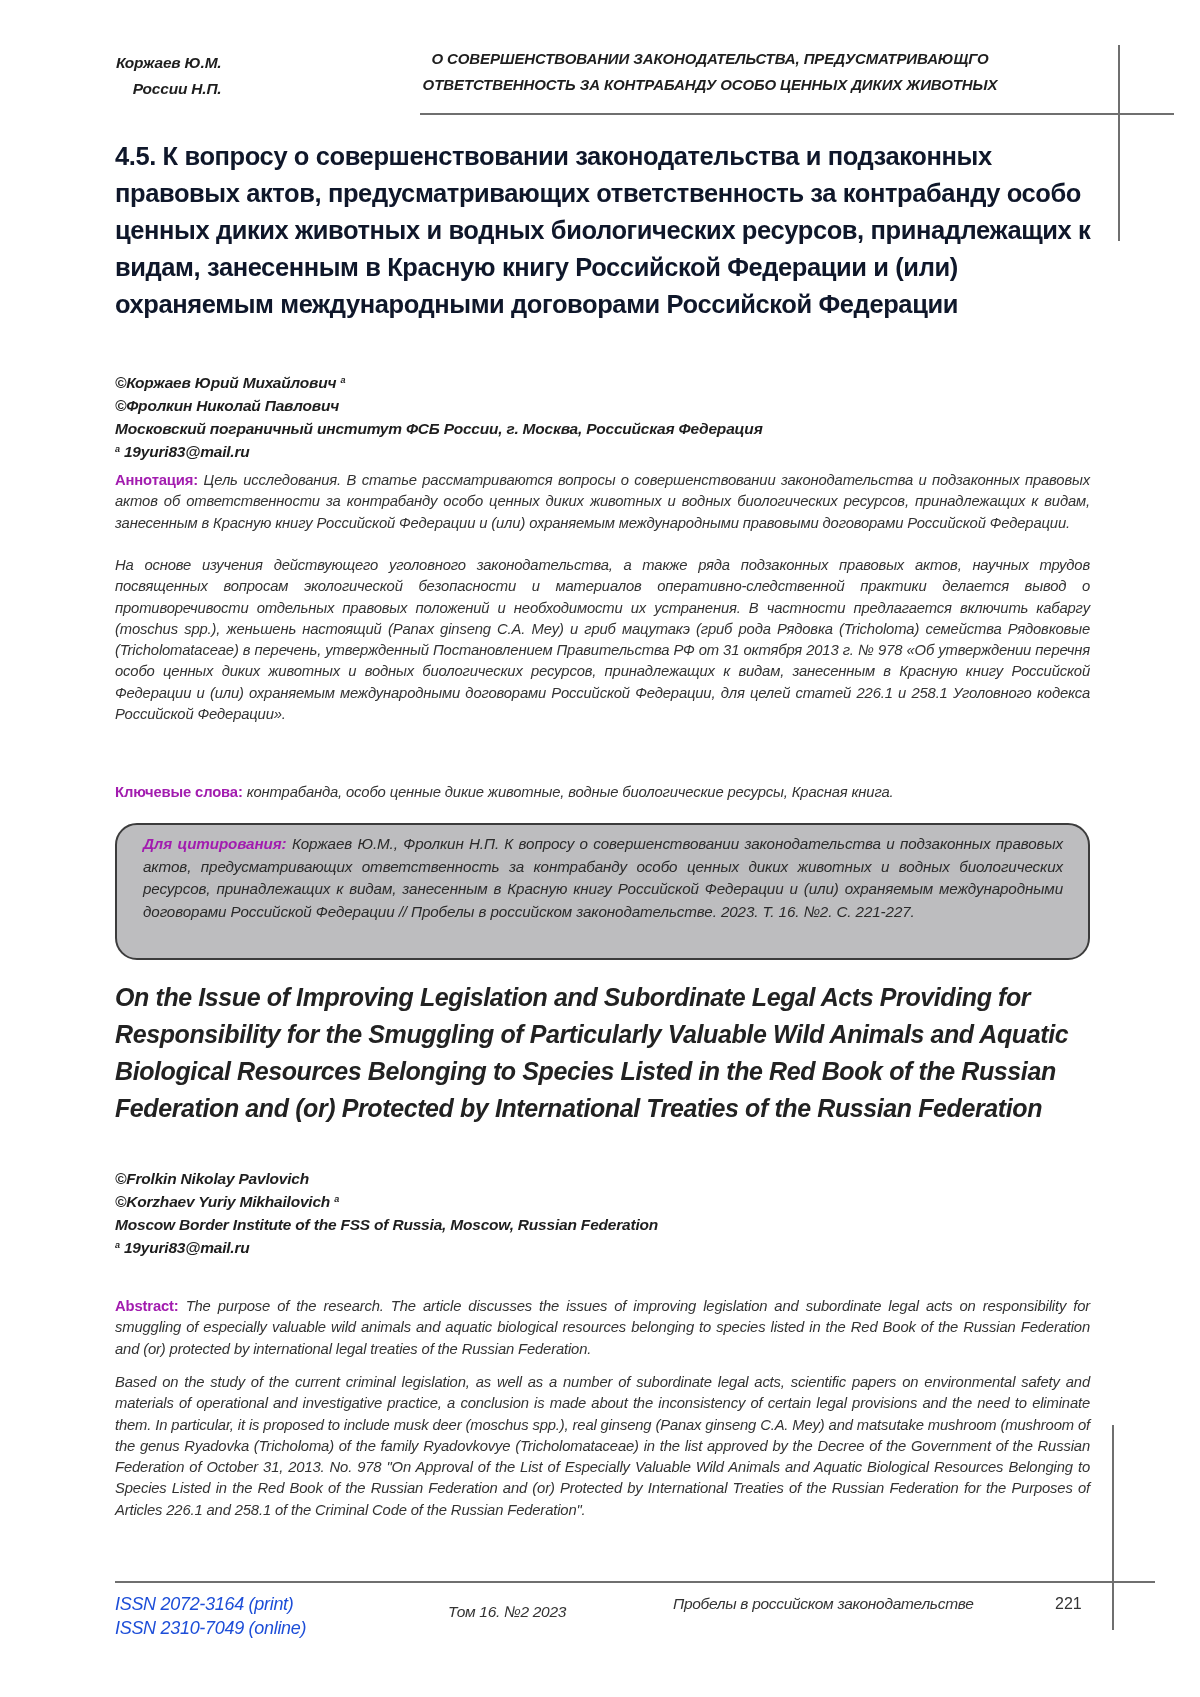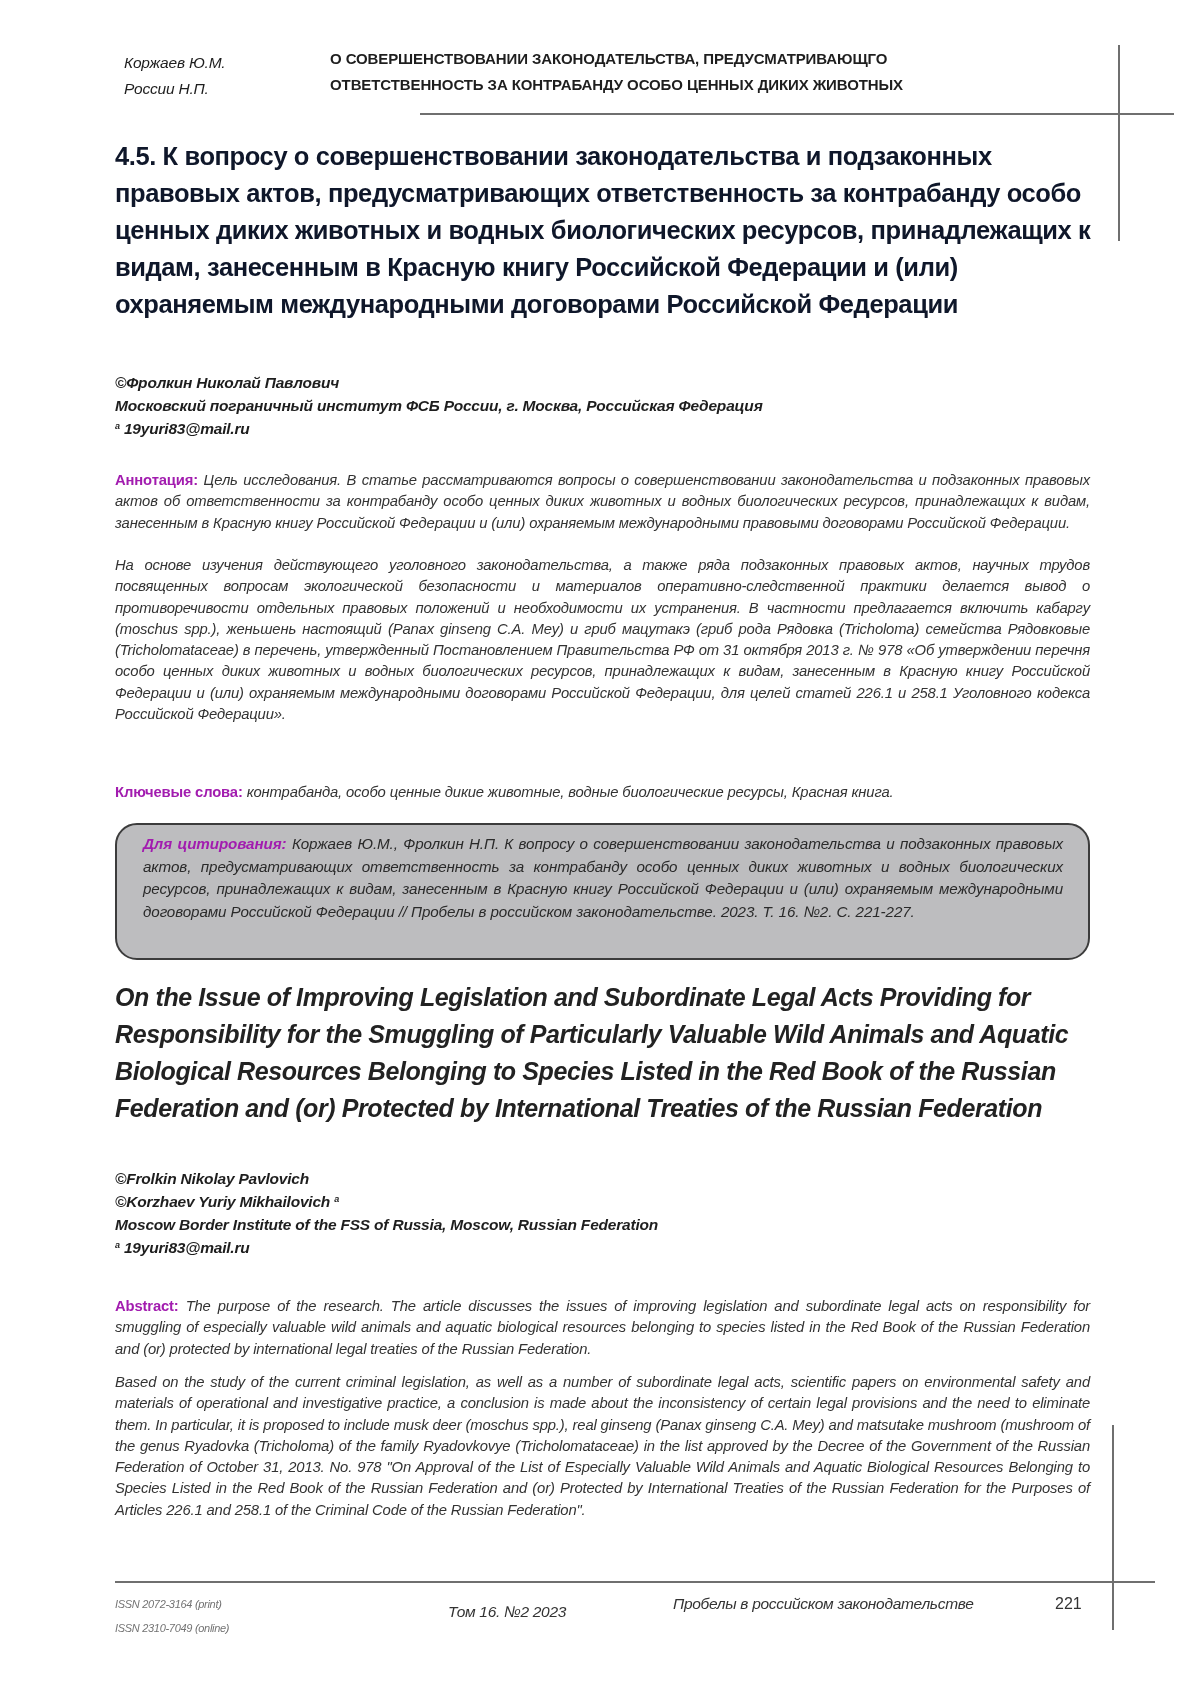--- a/index.html
+++ b/index.html
@@ -1,21 +1,21 @@
 <!DOCTYPE html>
 <html><head>
 <meta charset="utf-8">
 <style>
   html, body { margin: 0; padding: 0; background: #ffffff; }
   body { width: 1200px; height: 1697px; position: relative; overflow: hidden; color: #1e1e1e; font-family: "Liberation Sans", sans-serif; }
   .abs { position: absolute; }
 
   
-  .hdr-authors { left: 124px; top: 50px; font-size: 15.5px; font-weight: normal; font-style: italic; line-height: 26px; letter-spacing: -0.2px; }
-  .hdr-title { left: 330px; width: 760px; top: 46px; font-size: 15px; font-weight: bold; line-height: 26px; text-align: left; letter-spacing: -0.1px; }
+  .hdr-authors { left: 116px; top: 50px; font-size: 15.5px; font-weight: bold; font-style: italic; line-height: 26px; letter-spacing: -0.2px; text-align: right; }
+  .hdr-title { left: 330px; width: 760px; top: 46px; font-size: 15px; font-weight: bold; font-style: italic; line-height: 26px; text-align: center; letter-spacing: -0.1px; }
   .line-h-top { left: 420px; top: 113px; width: 754px; height: 2px; background: #6f6f6f; }
   .line-v-top { left: 1118px; top: 45px; width: 2px; height: 196px; background: #6f6f6f; }
 
   
   .title { left: 115px; top: 138px; width: 980px; font-size: 25.5px; font-weight: bold; line-height: 37px; letter-spacing: -0.4px; color: #0f172a; }
 
   .authors { left: 115px; top: 371px; font-size: 15.5px; font-weight: bold; font-style: italic; line-height: 23px; letter-spacing: -0.2px; }
   .authors sup { font-size: 9px; vertical-align: top; position: relative; top: -2px; }
 
   .para { left: 115px; width: 975px; font-size: 14.8px; font-style: italic; line-height: 21.3px; text-align: justify; color: #333; letter-spacing: -0.15px; }
@@ -26,21 +26,21 @@
   .cite-text .lead { font-style: italic; margin-top: 13px; }
 
   .en-title { left: 115px; top: 979px; width: 985px; font-size: 25px; font-weight: bold; font-style: italic; line-height: 37px; letter-spacing: -0.4px; color: #222; }
 
   .en-authors { left: 115px; top: 1167px; font-size: 15.5px; font-weight: bold; font-style: italic; line-height: 23px; letter-spacing: -0.2px; }
   .en-authors sup { font-size: 9px; vertical-align: top; position: relative; top: -2px; }
 
   
   .line-h-foot { left: 115px; top: 1581px; width: 1040px; height: 2px; background: #6f6f6f; }
   .line-v-foot { left: 1112px; top: 1425px; width: 2px; height: 205px; background: #6f6f6f; }
-  .foot-issn { left: 115px; top: 1592px; font-size: 11px; font-style: italic; line-height: 24px; color: #737373; letter-spacing: -0.3px; }
+  .foot-issn { left: 115px; top: 1592px; font-size: 18px; font-style: italic; line-height: 24px; color: #1d4ed8; letter-spacing: -0.3px; }
   .foot-vol { left: 448px; top: 1592px; font-size: 15.5px; font-style: italic; line-height: 24px; color: #333; letter-spacing: -0.3px; margin-top: 8px; }
   .foot-journal { left: 673px; top: 1592px; font-size: 15.5px; font-style: italic; line-height: 24px; color: #333; letter-spacing: -0.3px; }
   .foot-page { left: 1055px; top: 1592px; font-size: 16px; line-height: 24px; color: #333; }
 </style>
 </head>
 <body>
 
 <div class="abs hdr-authors">
   <div>Коржаев Ю.М.</div>
   <div>России Н.П.</div>
@@ -48,20 +48,21 @@
 <div class="abs hdr-title">
   <div>О СОВЕРШЕНСТВОВАНИИ ЗАКОНОДАТЕЛЬСТВА, ПРЕДУСМАТРИВАЮЩГО</div>
   <div>ОТВЕТСТВЕННОСТЬ ЗА КОНТРАБАНДУ ОСОБО ЦЕННЫХ ДИКИХ ЖИВОТНЫХ</div>
 </div>
 <div class="abs line-h-top"></div>
 <div class="abs line-v-top"></div>
 
 <div class="abs title">4.5. К вопросу о совершенствовании законодательства и подзаконных правовых актов, предусматривающих ответственность за контрабанду особо ценных диких животных и водных биологических ресурсов, принадлежащих к видам, занесенным в Красную книгу Российской Федерации и (или) охраняемым международными договорами Российской Федерации</div>
 
 <div class="abs authors">
+  <div><span>©Коржаев Юрий Михайлович</span> <sup>a</sup></div>
   <div><span>©Фролкин Николай Павлович</span></div>
   <div>Московский пограничный институт ФСБ России, г. Москва, Российская Федерация</div>
   <div><sup>a</sup> <span>19yuri83@mail.ru</span></div>
 </div>
 
 <div class="abs para" style="top:470px;">
   <span class="lead">Аннотация:</span>
   <span>Цель исследования. В статье рассматриваются вопросы о совершенствовании законодательства и подзаконных правовых актов об ответственности за контрабанду особо ценных диких животных и водных биологических ресурсов, принадлежащих к видам, занесенным в Красную книгу Российской Федерации и (или) охраняемым международными правовыми договорами Российской Федерации.</span>
 </div>
 <div class="abs para" style="top:555px;">На основе изучения действующего уголовного законодательства, а также ряда подзаконных правовых актов, научных трудов посвященных вопросам экологической безопасности и материалов оперативно-следственной практики делается вывод о противоречивости отдельных правовых положений и необходимости их устранения. В частности предлагается включить кабаргу (moschus spp.), женьшень настоящий (Panax ginseng C.A. Mey) и гриб мацутакэ (гриб рода Рядовка (Tricholoma) семейства Рядовковые (Tricholomataceae) в перечень, утвержденный Постановлением Правительства РФ от 31 октября 2013 г. № 978 «Об утверждении перечня особо ценных диких животных и водных биологических ресурсов, принадлежащих к видам, занесенным в Красную книгу Российской Федерации и (или) охраняемым международными договорами Российской Федерации, для целей статей 226.1 и 258.1 Уголовного кодекса Российской Федерации».</div>

